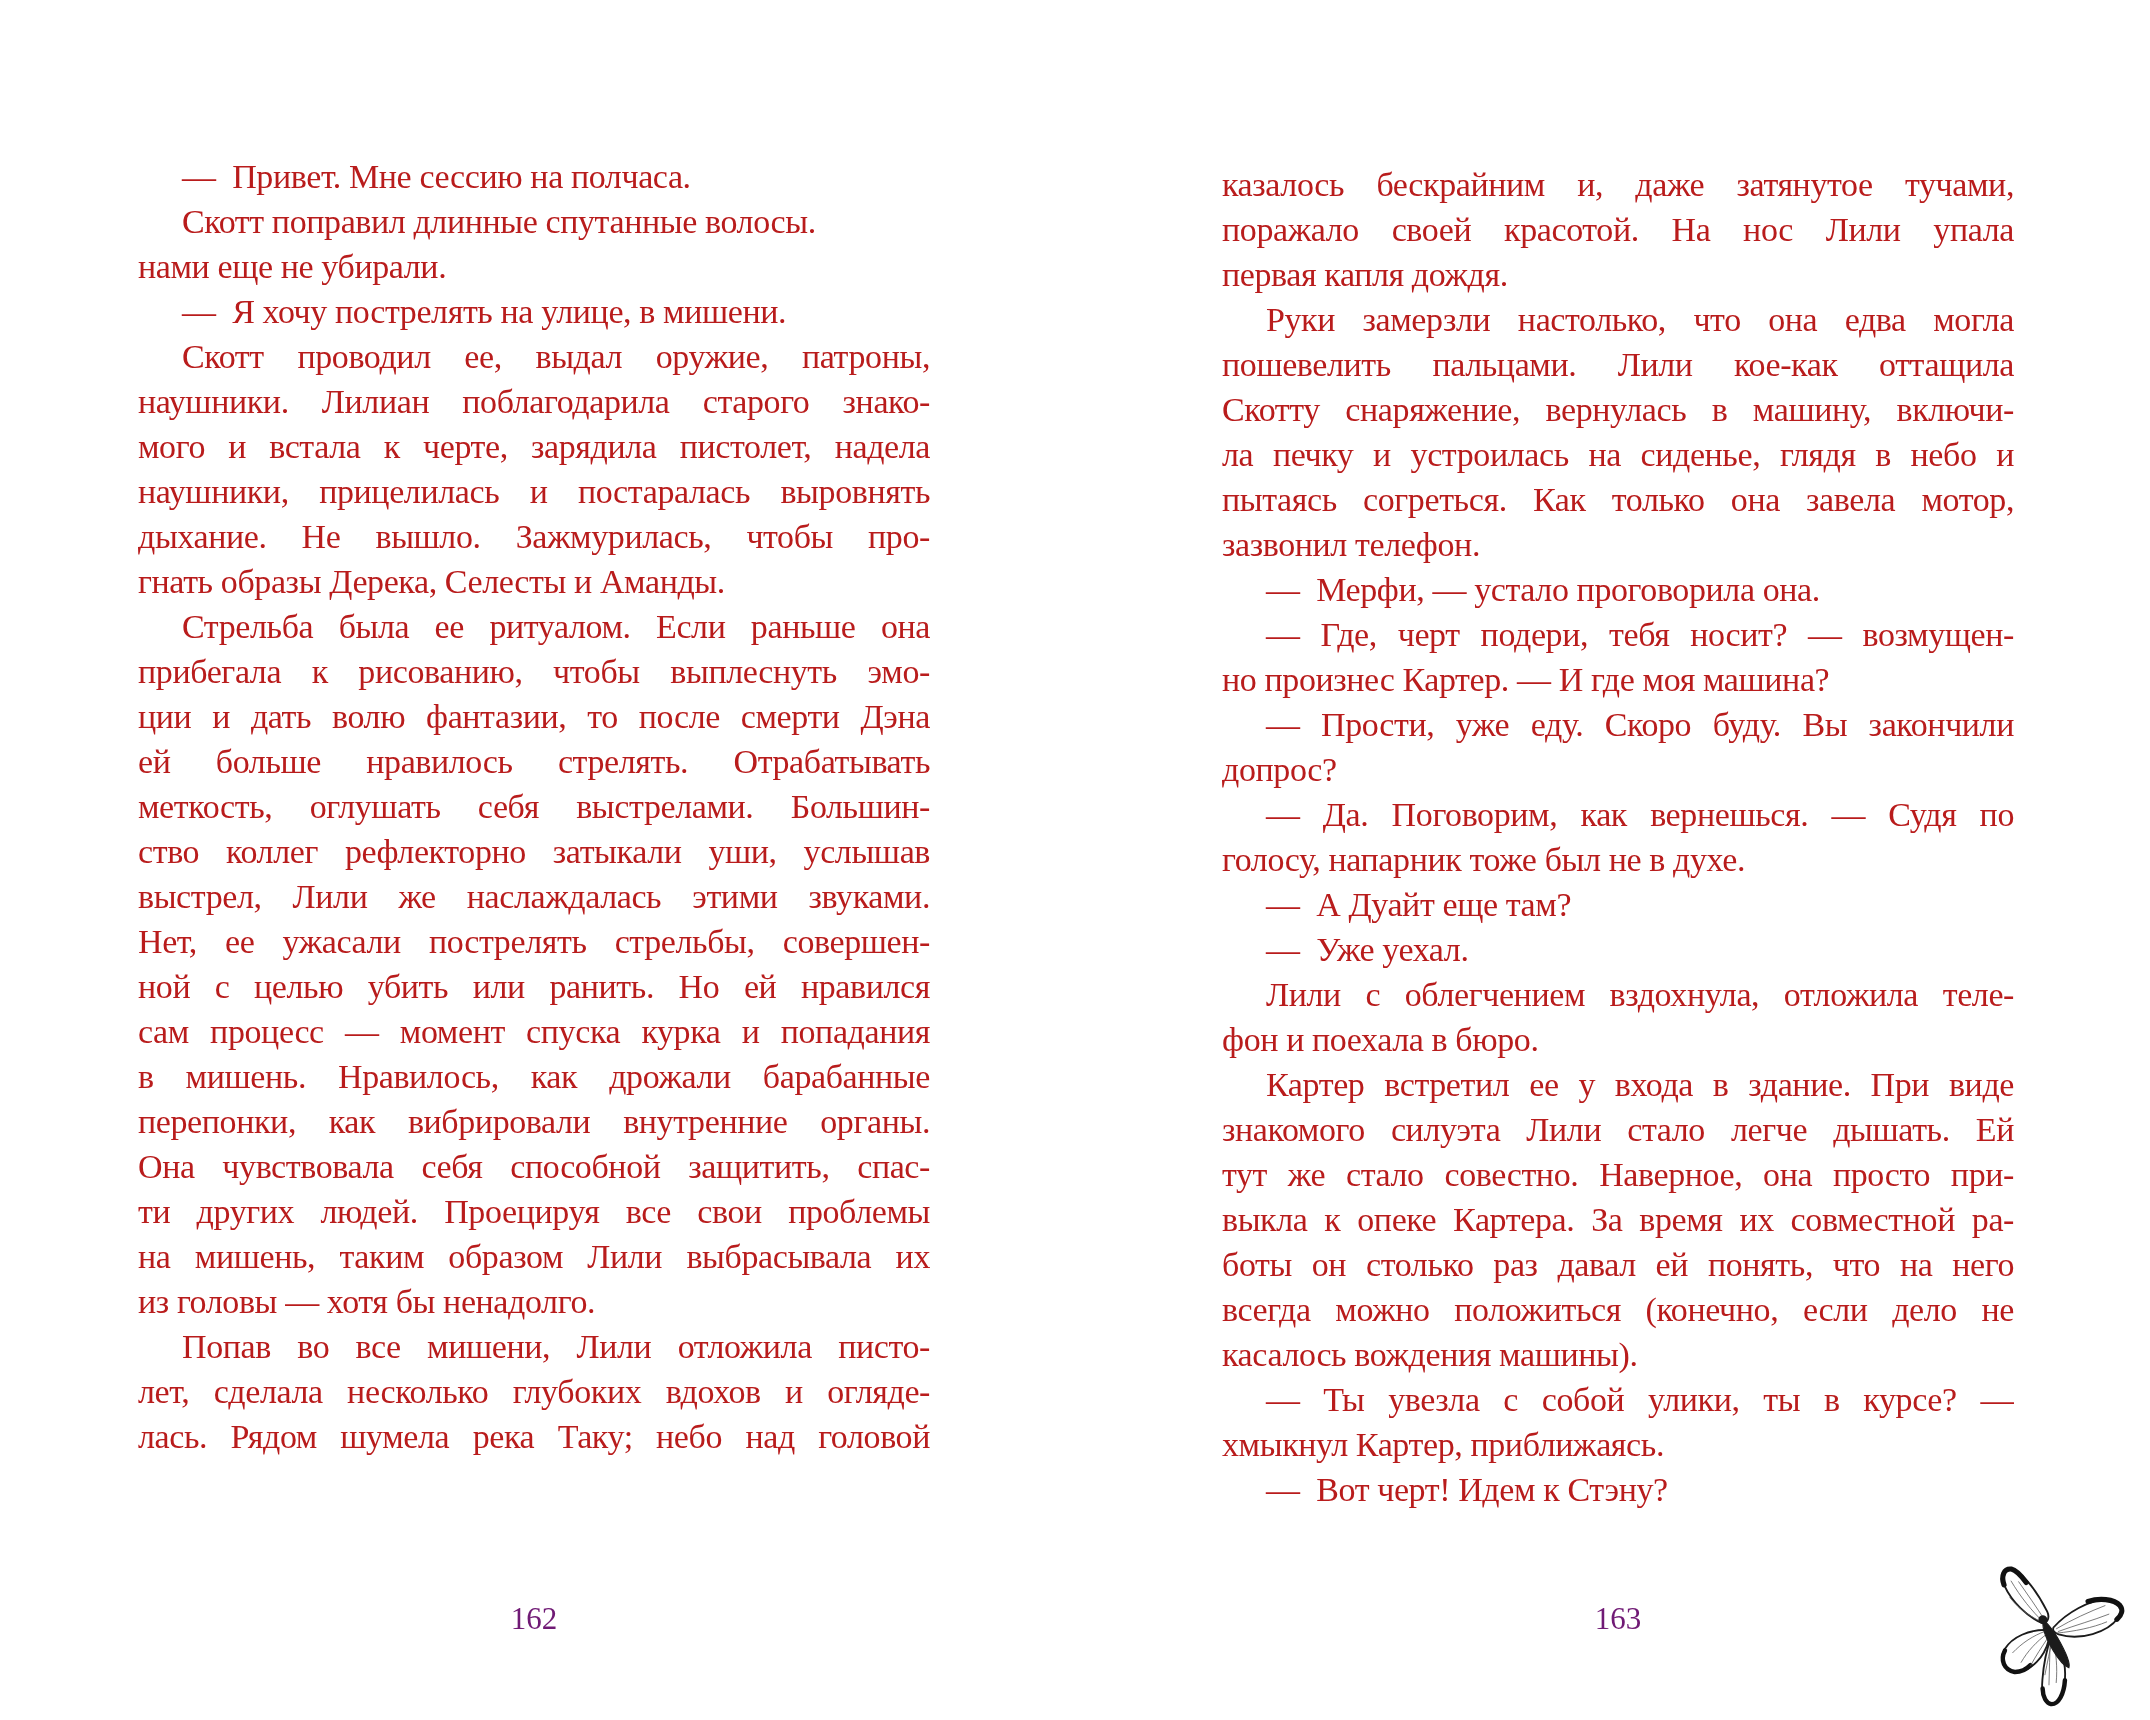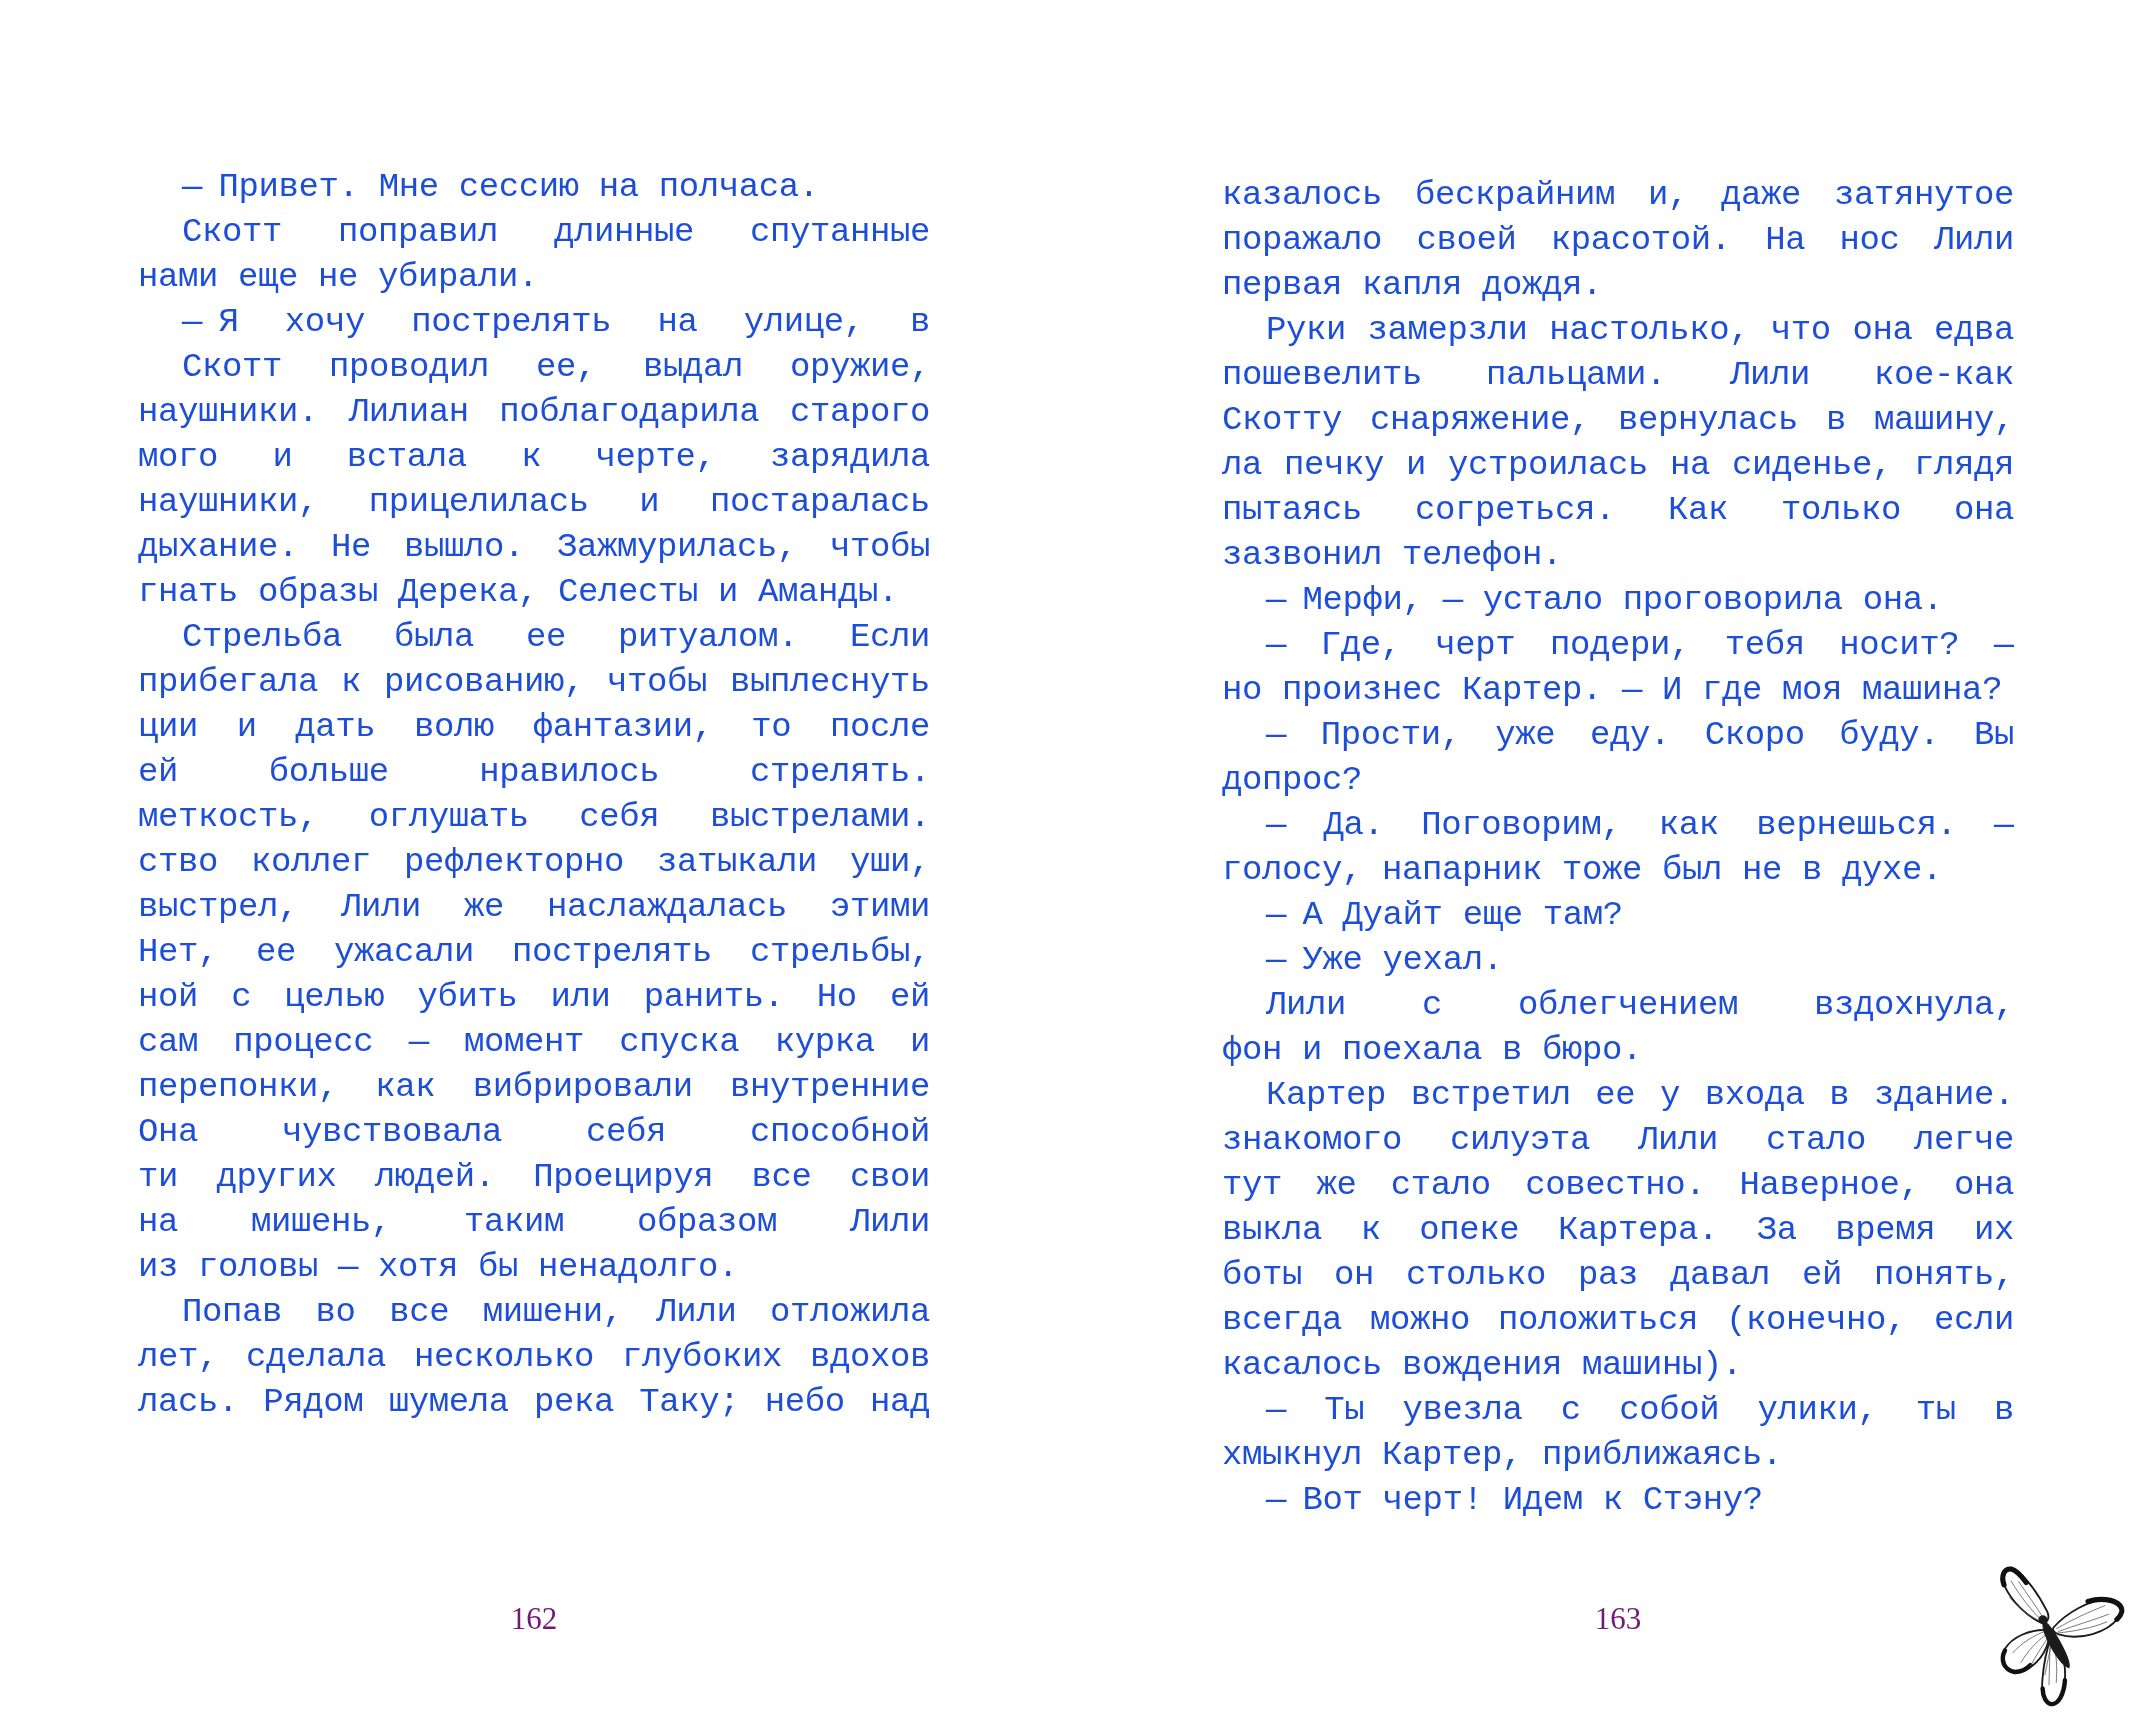--- a/index.html
+++ b/index.html
@@ -14,25 +14,24 @@
     font-family: "Liberation Serif", "DejaVu Serif", serif;
     color: #111111;
     overflow: hidden;
   }
   .spread {
     position: absolute;
     inset: 0;
   }
   .text-column {
     position: absolute;
-    top: 165px;
+    top: 154px;
     font-size: 34px;
     letter-spacing: -0.4px;
-    color: #1d4ed8;
-    font-family: Liberation Mono, monospace;
+    color: #b91c1c;
   }
   .text-column.left  { left: 138px;  width: 792px; }
   .text-column.right { left: 1222px; width: 792px; margin-top: 8px; }
   .line {
     height: 45px;
     line-height: 45px;
     overflow: hidden;
     text-align: justify;
   }
   .line.fill { text-align-last: justify; }
@@ -83,20 +82,21 @@
       <div class="line indent fill">Стрельба была ее ритуалом. Если раньше она</div>
       <div class="line fill">прибегала к рисованию, чтобы выплеснуть эмо-</div>
       <div class="line fill">ции и дать волю фантазии, то после смерти Дэна</div>
       <div class="line fill">ей больше нравилось стрелять. Отрабатывать</div>
       <div class="line fill">меткость, оглушать себя выстрелами. Большин-</div>
       <div class="line fill">ство коллег рефлекторно затыкали уши, услышав</div>
       <div class="line fill">выстрел, Лили же наслаждалась этими звуками.</div>
       <div class="line fill">Нет, ее ужасали пострелять стрельбы, совершен-</div>
       <div class="line fill">ной с целью убить или ранить. Но ей нравился</div>
       <div class="line fill">сам процесс — момент спуска курка и попадания</div>
+      <div class="line fill">в мишень. Нравилось, как дрожали барабанные</div>
       <div class="line fill">перепонки, как вибрировали внутренние органы.</div>
       <div class="line fill">Она чувствовала себя способной защитить, спас-</div>
       <div class="line fill">ти других людей. Проецируя все свои проблемы</div>
       <div class="line fill">на мишень, таким образом Лили выбрасывала их</div>
       <div class="line last">из головы — хотя бы ненадолго.</div>
       <div class="line indent fill">Попав во все мишени, Лили отложила писто-</div>
       <div class="line fill">лет, сделала несколько глубоких вдохов и огляде-</div>
       <div class="line fill">лась. Рядом шумела река Таку; небо над головой</div>
     </div>
 

